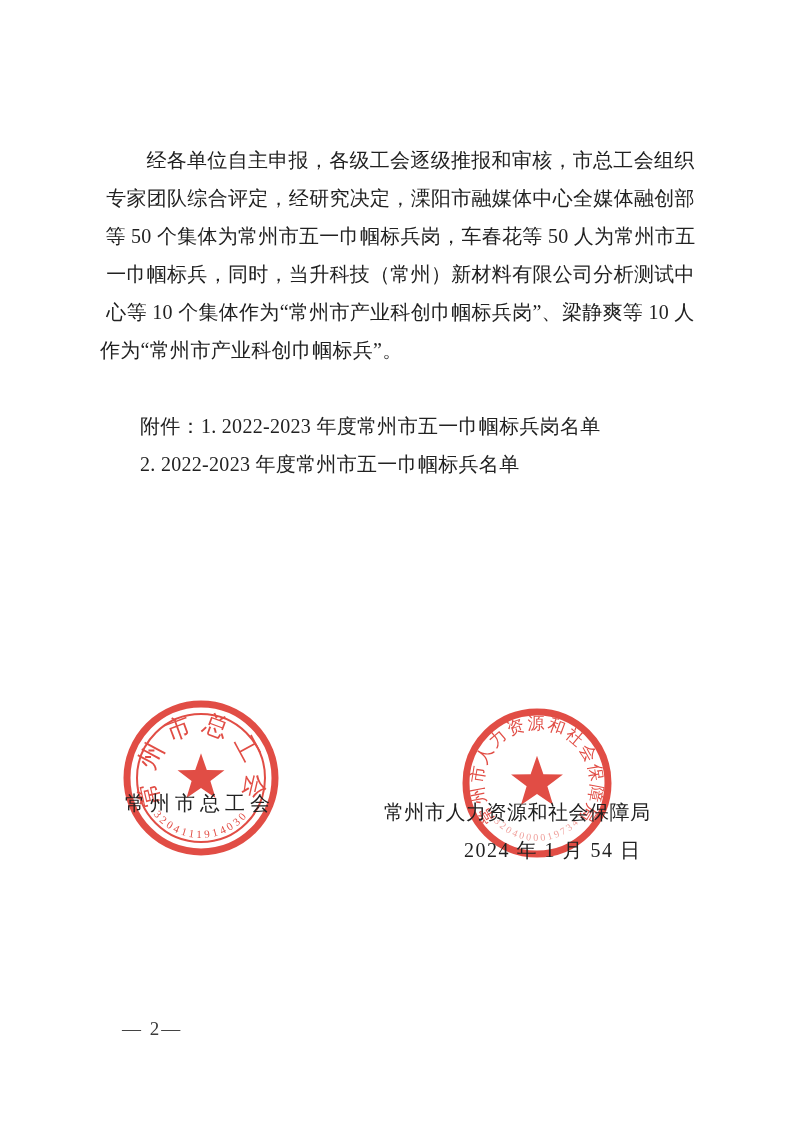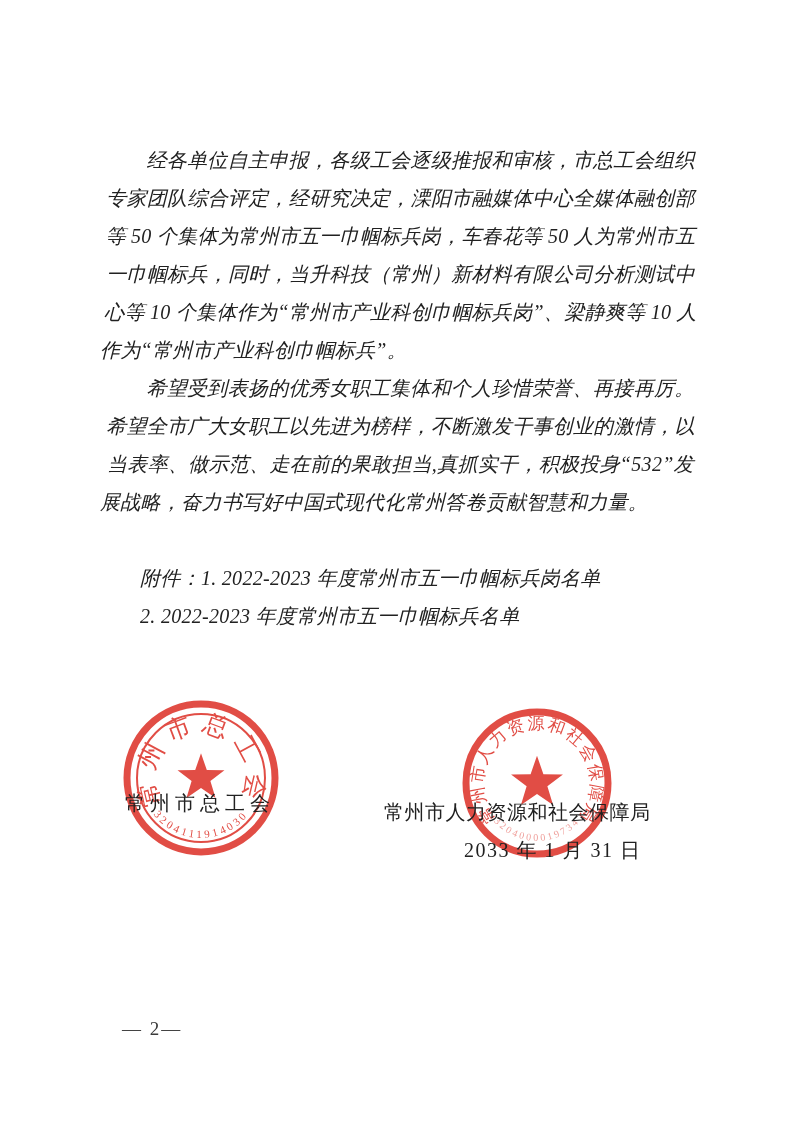--- a/index.html
+++ b/index.html
@@ -14,21 +14,20 @@
     font-family:"Liberation Serif","DejaVu Serif",serif;
     overflow:hidden;
   }
   .content{
     position:absolute;left:100px;top:141px;width:601px;
     color:var(--text-black);
     font-size:20px;line-height:38px;
     letter-spacing:0.3px;
     text-align:justify;
     text-justify:inter-character;
-    font-style:italic;
   }
   .content p{margin:0;text-indent:2em;text-align-last:left;text-align:center;}
   .attachments{margin-top:38px;}
   .attach-line{margin:0;text-align:left;}
   .sig{
     position:absolute;
     font-size:20px;color:var(--text-black);
     white-space:nowrap;
   }
   #sig-left{left:125px;top:790px;letter-spacing:5px;}
@@ -48,21 +47,20 @@
     font-size:19px;color:#3a3a3a;letter-spacing:2px;
   }
 </style>
 </head>
 <body>
 
 <div class="page">
 
   <div class="content">
     <p>经各单位自主申报，各级工会逐级推报和审核，市总工会组织专家团队综合评定，经研究决定，溧阳市融媒体中心全媒体融创部等 50 个集体为常州市五一巾帼标兵岗，车春花等 50 人为常州市五一巾帼标兵，同时，当升科技（常州）新材料有限公司分析测试中心等 10 个集体作为“常州市产业科创巾帼标兵岗”、梁静爽等 10 人作为“常州市产业科创巾帼标兵”。</p>
-    <p>希望受到表扬的优秀女职工集体和个人珍惜荣誉、再接再厉。希望全市广大女职工以先进为榜样，不断激发干事创业的激情，以当表率、做示范、走在前的果敢担当,真抓实干，积极投身“532”发展战略，奋力书写好中国式现代化常州答卷贡献智慧和力量。</p>
     <div class="attachments">
       <p class="attach-line">附件：1. 2022-2023 年度常州市五一巾帼标兵岗名单</p>
       <p class="attach-line">2. 2022-2023 年度常州市五一巾帼标兵名单</p>
     </div>
   </div>
 
   <svg id="stamp-left" class="stamp" viewBox="-100 -100 200 200">
     <circle r="74" stroke-width="7"></circle>
     <circle r="64" stroke-width="2"></circle>
     <defs>
@@ -88,17 +86,17 @@
       <textPath href="#ringR" startOffset="50%" text-anchor="middle">常州市人力资源和社会保障局</textPath>
     </text>
     <path class="star" transform="scale(1.05)" d="M0,-26 L6.11,-8.41 L24.7,-8.03 L9.89,3.21 L15.3,21 L0,10.4 L-15.3,21 L-9.89,3.21 L-24.7,-8.03 L-6.11,-8.41 Z"></path>
     <text font-size="10" letter-spacing="2.5" opacity="0.55">
       <textPath href="#codeR" startOffset="50%" text-anchor="middle">3204000019734</textPath>
     </text>
   </svg>
 
   <div class="sig" id="sig-left">常州市总工会</div>
   <div class="sig" id="sig-right">常州市人力资源和社会保障局</div>
-  <div class="sig" id="sig-date">2033 年 1 月 31 日</div>
+  <div class="sig" id="sig-date">2024 年 1 月 54 日</div>
 
   <div class="page-number">— 2—</div>
 
 </div>
 
 </body></html>

